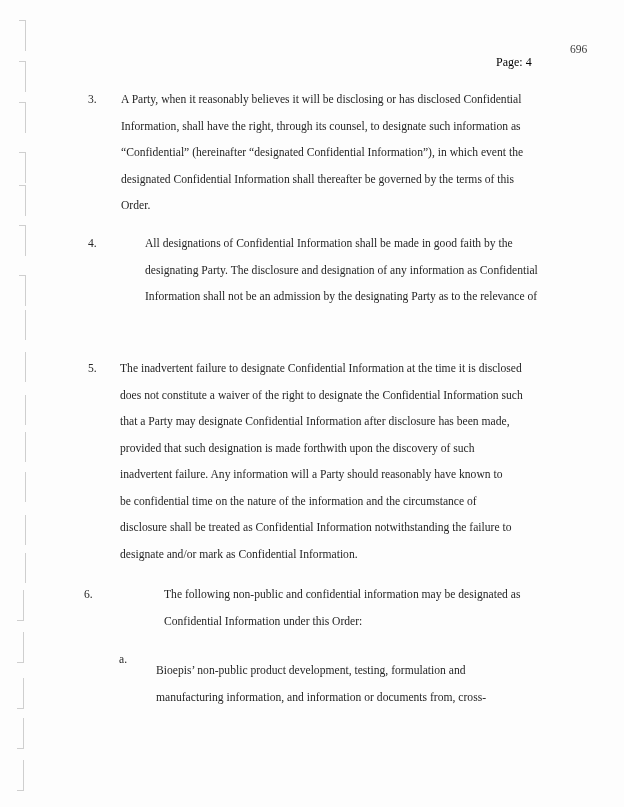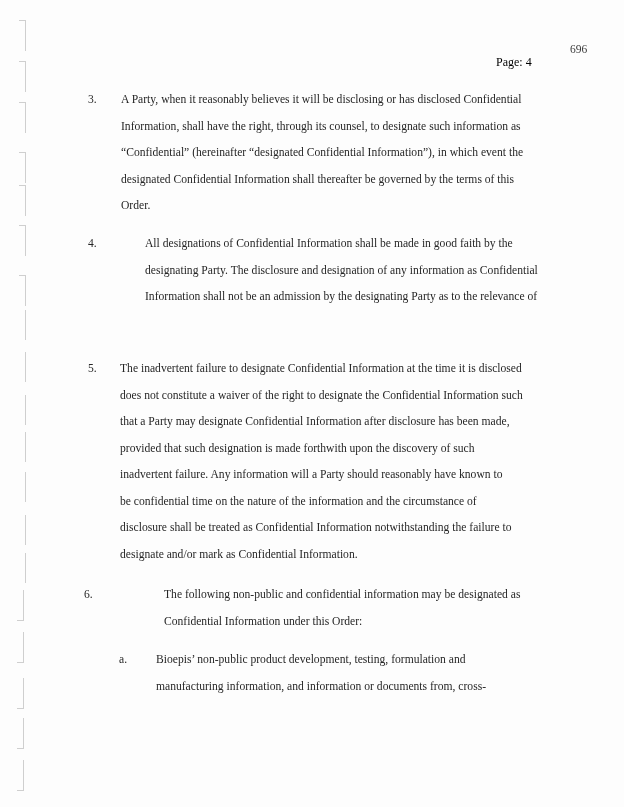--- a/index.html
+++ b/index.html
@@ -137,17 +137,17 @@
 <div class="item" style="left:84px; top:582px;">
   <span class="num">6.</span>
   <div class="body" style="left:35px;margin-left:45px;">
     <div>The following non-public and confidential information may be designated as</div>
     <div>Confidential Information under this Order:</div>
   </div>
 </div>
 
 <div class="item" style="left:119px; top:647px;">
   <span class="num">a.</span>
-  <div class="body" style="left:37px;">
+  <div class="body" style="left:37px;margin-top:11px;">
     <div>Bioepis’ non-public product development, testing, formulation and</div>
     <div>manufacturing information, and information or documents from, cross-</div>
   </div>
 </div>
 
 </body></html>

